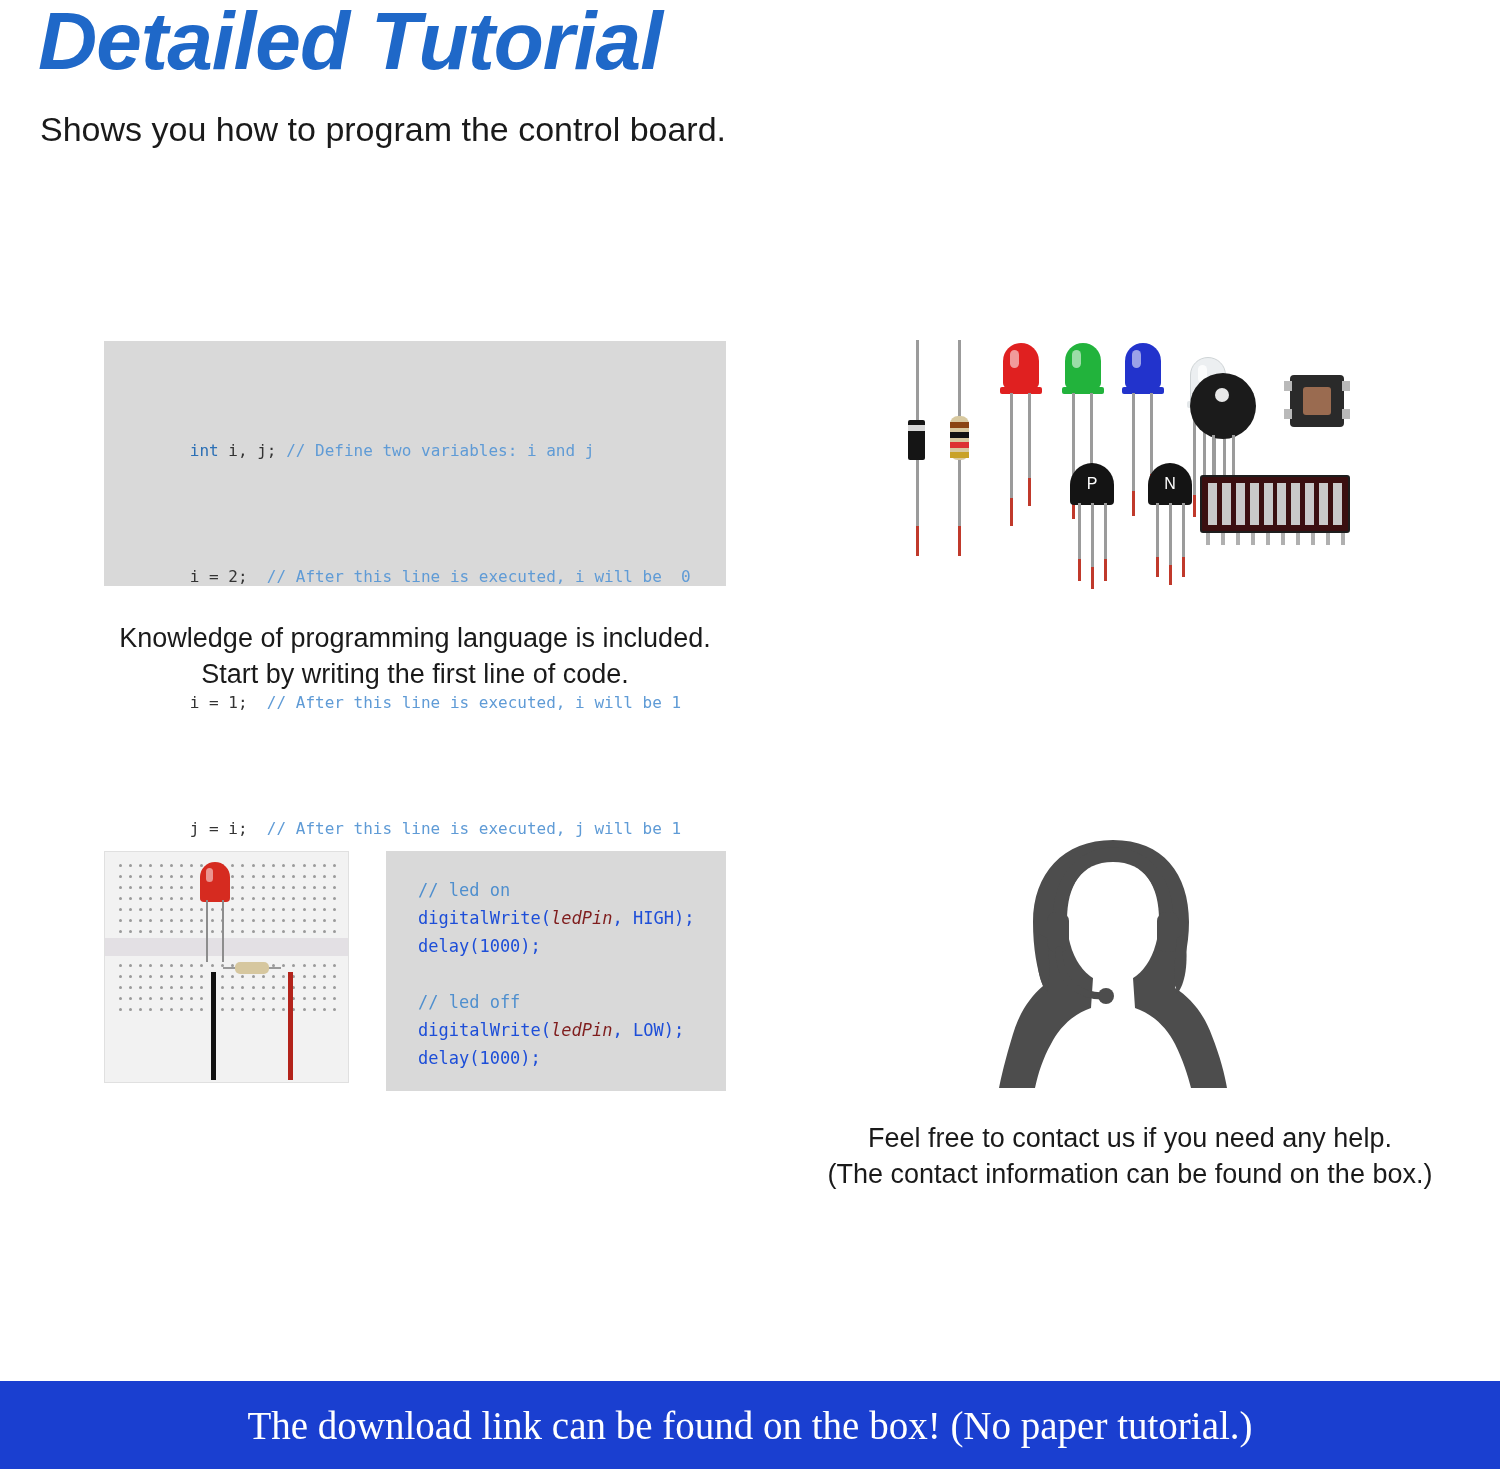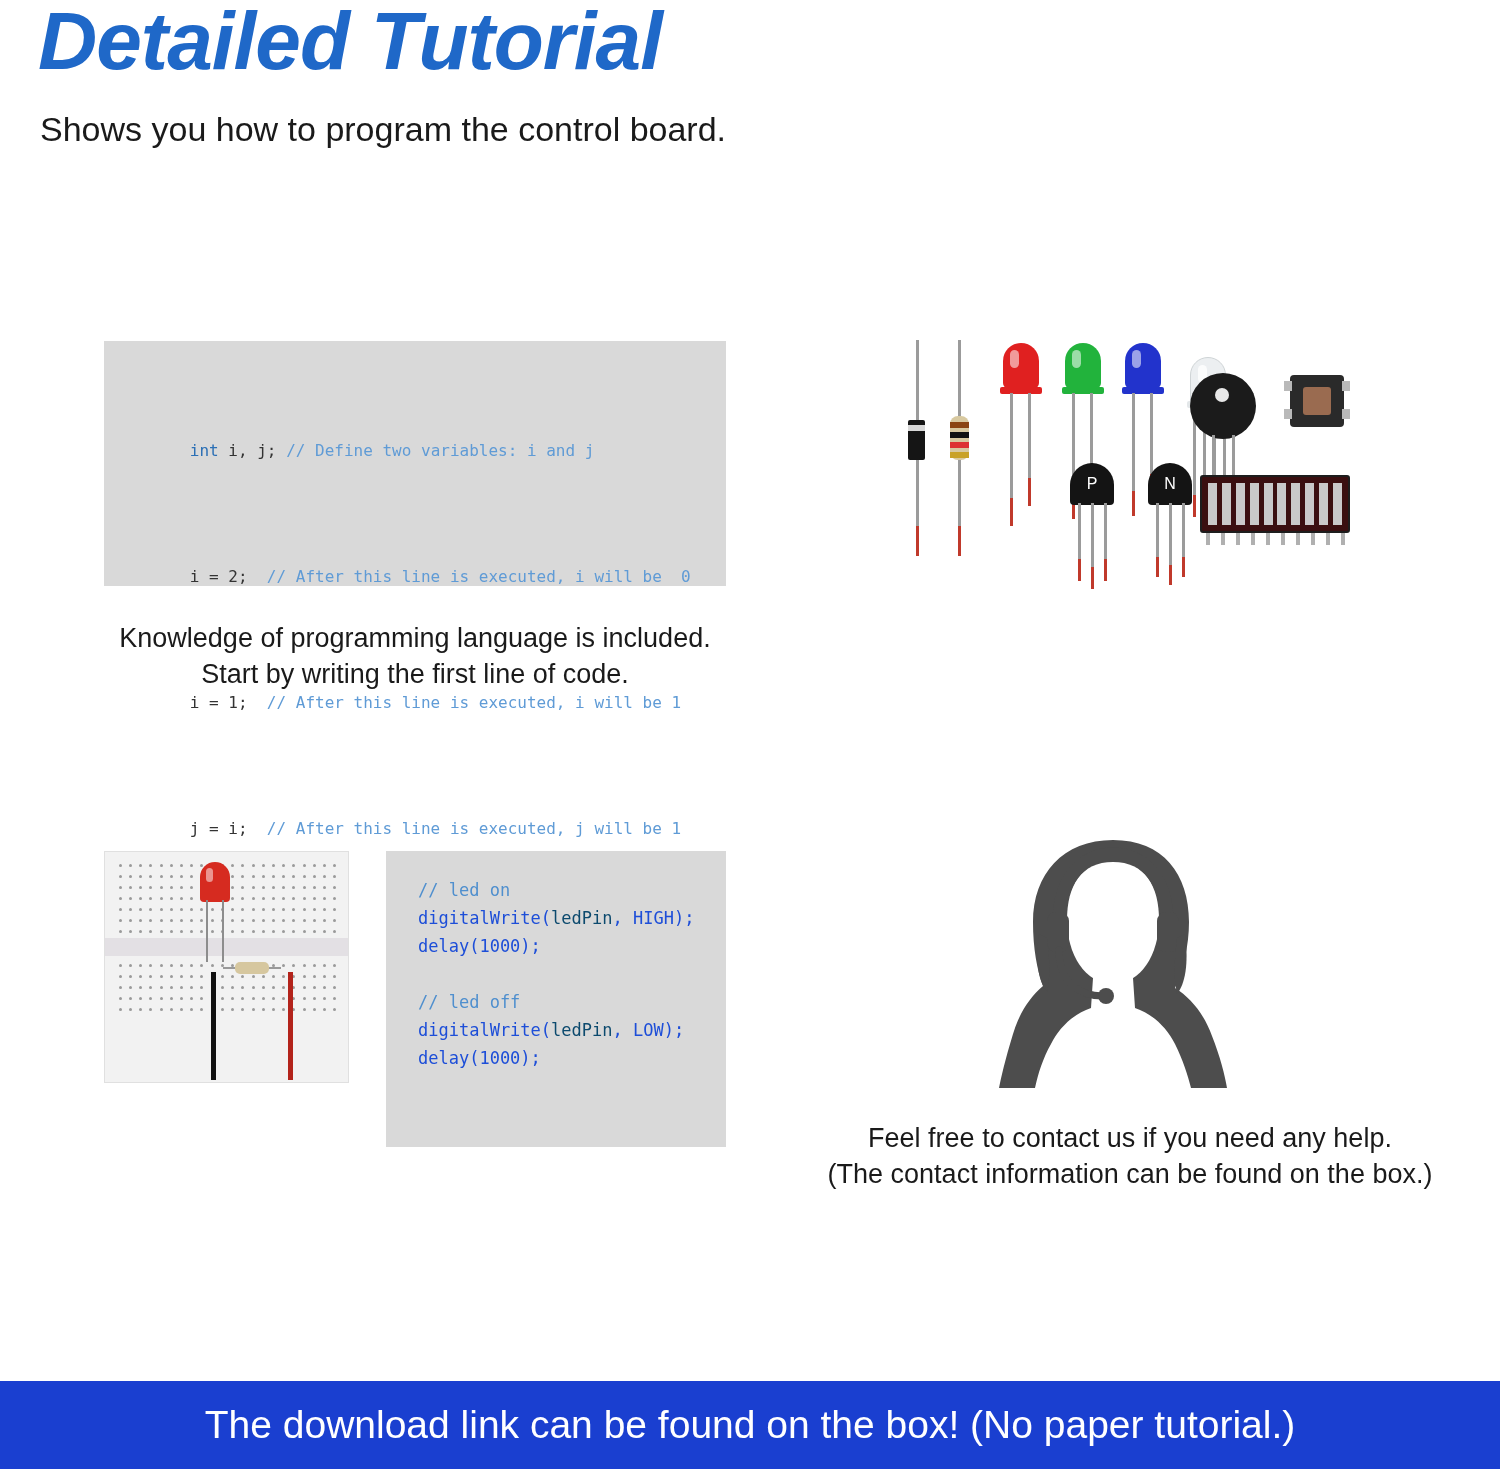--- a/index.html
+++ b/index.html
@@ -74,29 +74,29 @@
     line-height: 42px;
   }
   #code-panel-1 .kw { color: #2b6fb5; }
   #code-panel-1 .cmt { color: #5f9bd6; }
   #code-panel-1 .pln { color: #333333; }
 
   #code-panel-2 {
     left: 386px;
     top: 851px;
     width: 340px;
-    height: 296px;
+    height: 240px;
     font-size: 17px;
     padding: 25px 0 0 32px;
     line-height: 28px;
     color: #333333;
   }
   #code-panel-2 .cmt { color: #4f8fce; }
   #code-panel-2 .fn  { color: #1d4ed8; }
-  #code-panel-2 .arg { color: #0c4a6e; }
+  #code-panel-2 .arg { color: #7f1d1d; font-style: italic; }
   #code-panel-2 .spacer { height: 28px; }
 
   
   .components {
     position: absolute;
     left: 890px;
     top: 335px;
     width: 480px;
     height: 255px;
   }
@@ -339,20 +339,21 @@
     height: 88px;
     background: #1A3FD0;
     display: flex;
     align-items: center;
     justify-content: center;
   }
   .footer-text {
     color: #ffffff;
     font-size: 39px;
     white-space: nowrap;
+    font-family: Liberation Serif, serif;
   }
 </style>
 </head>
 <body>
 
 <div class="page">
 
   <div class="title">Detailed Tutorial</div>
   <div class="subtitle">Shows you how to program the control board.</div>
 

